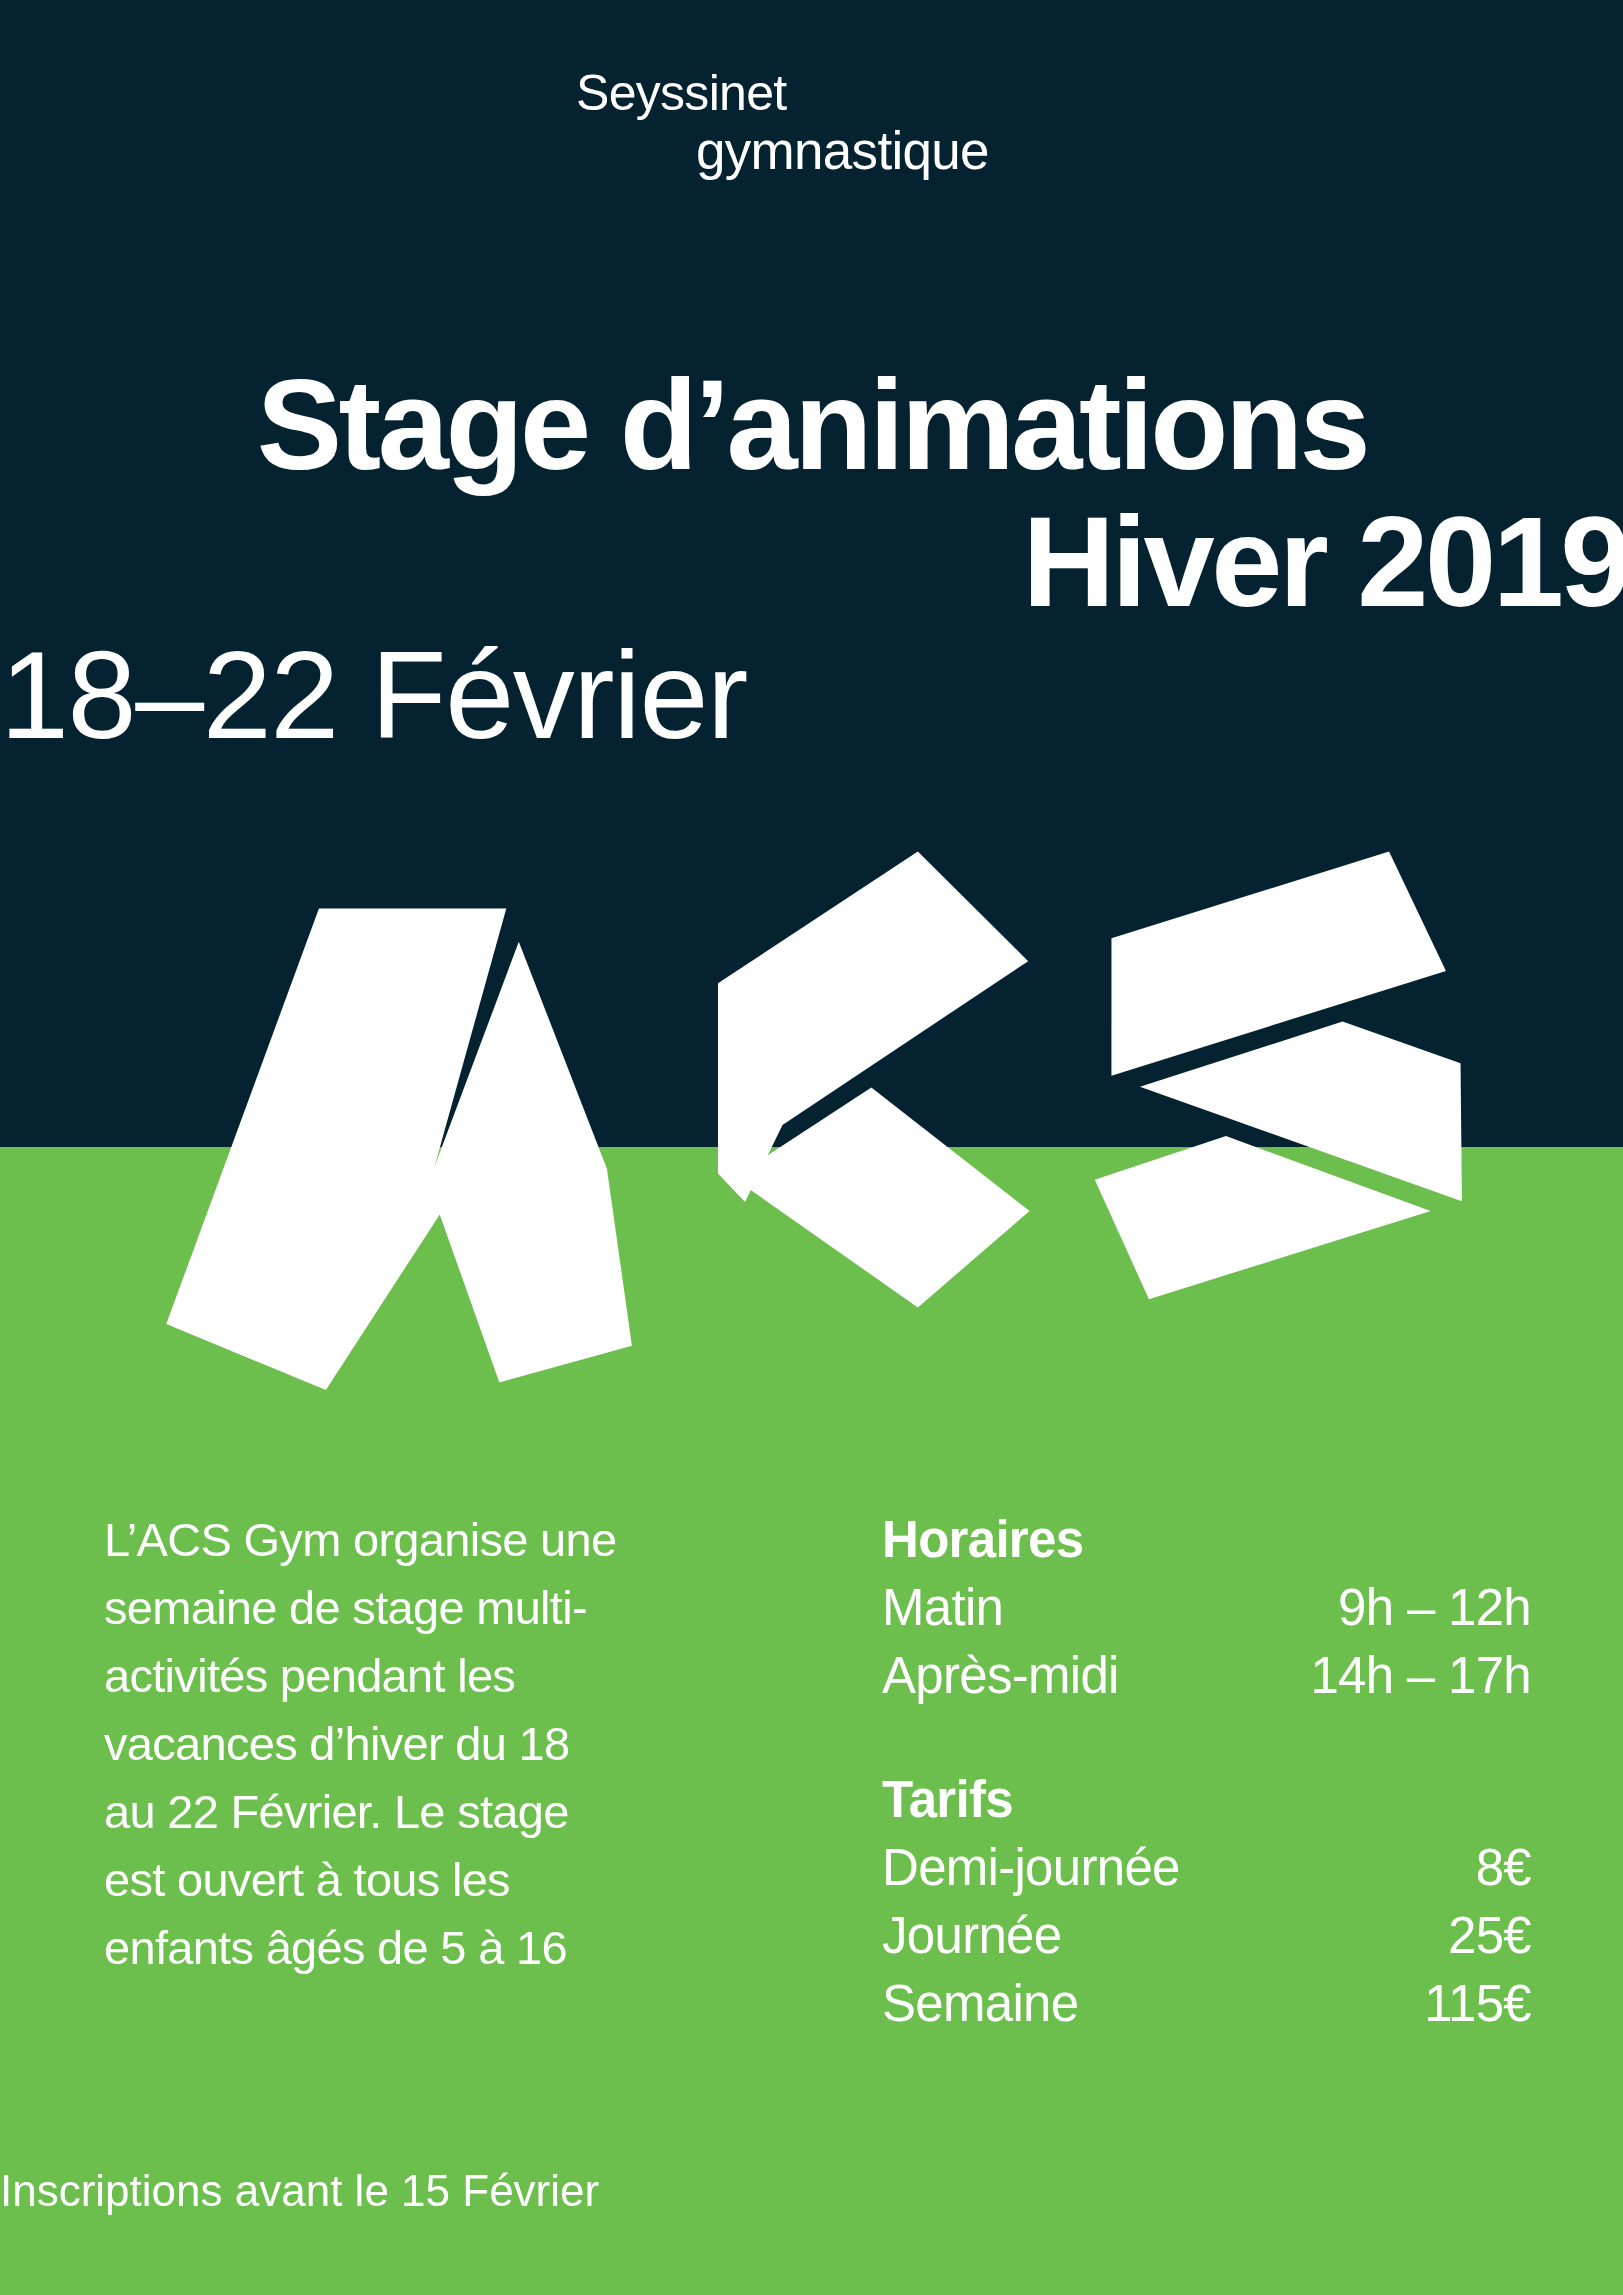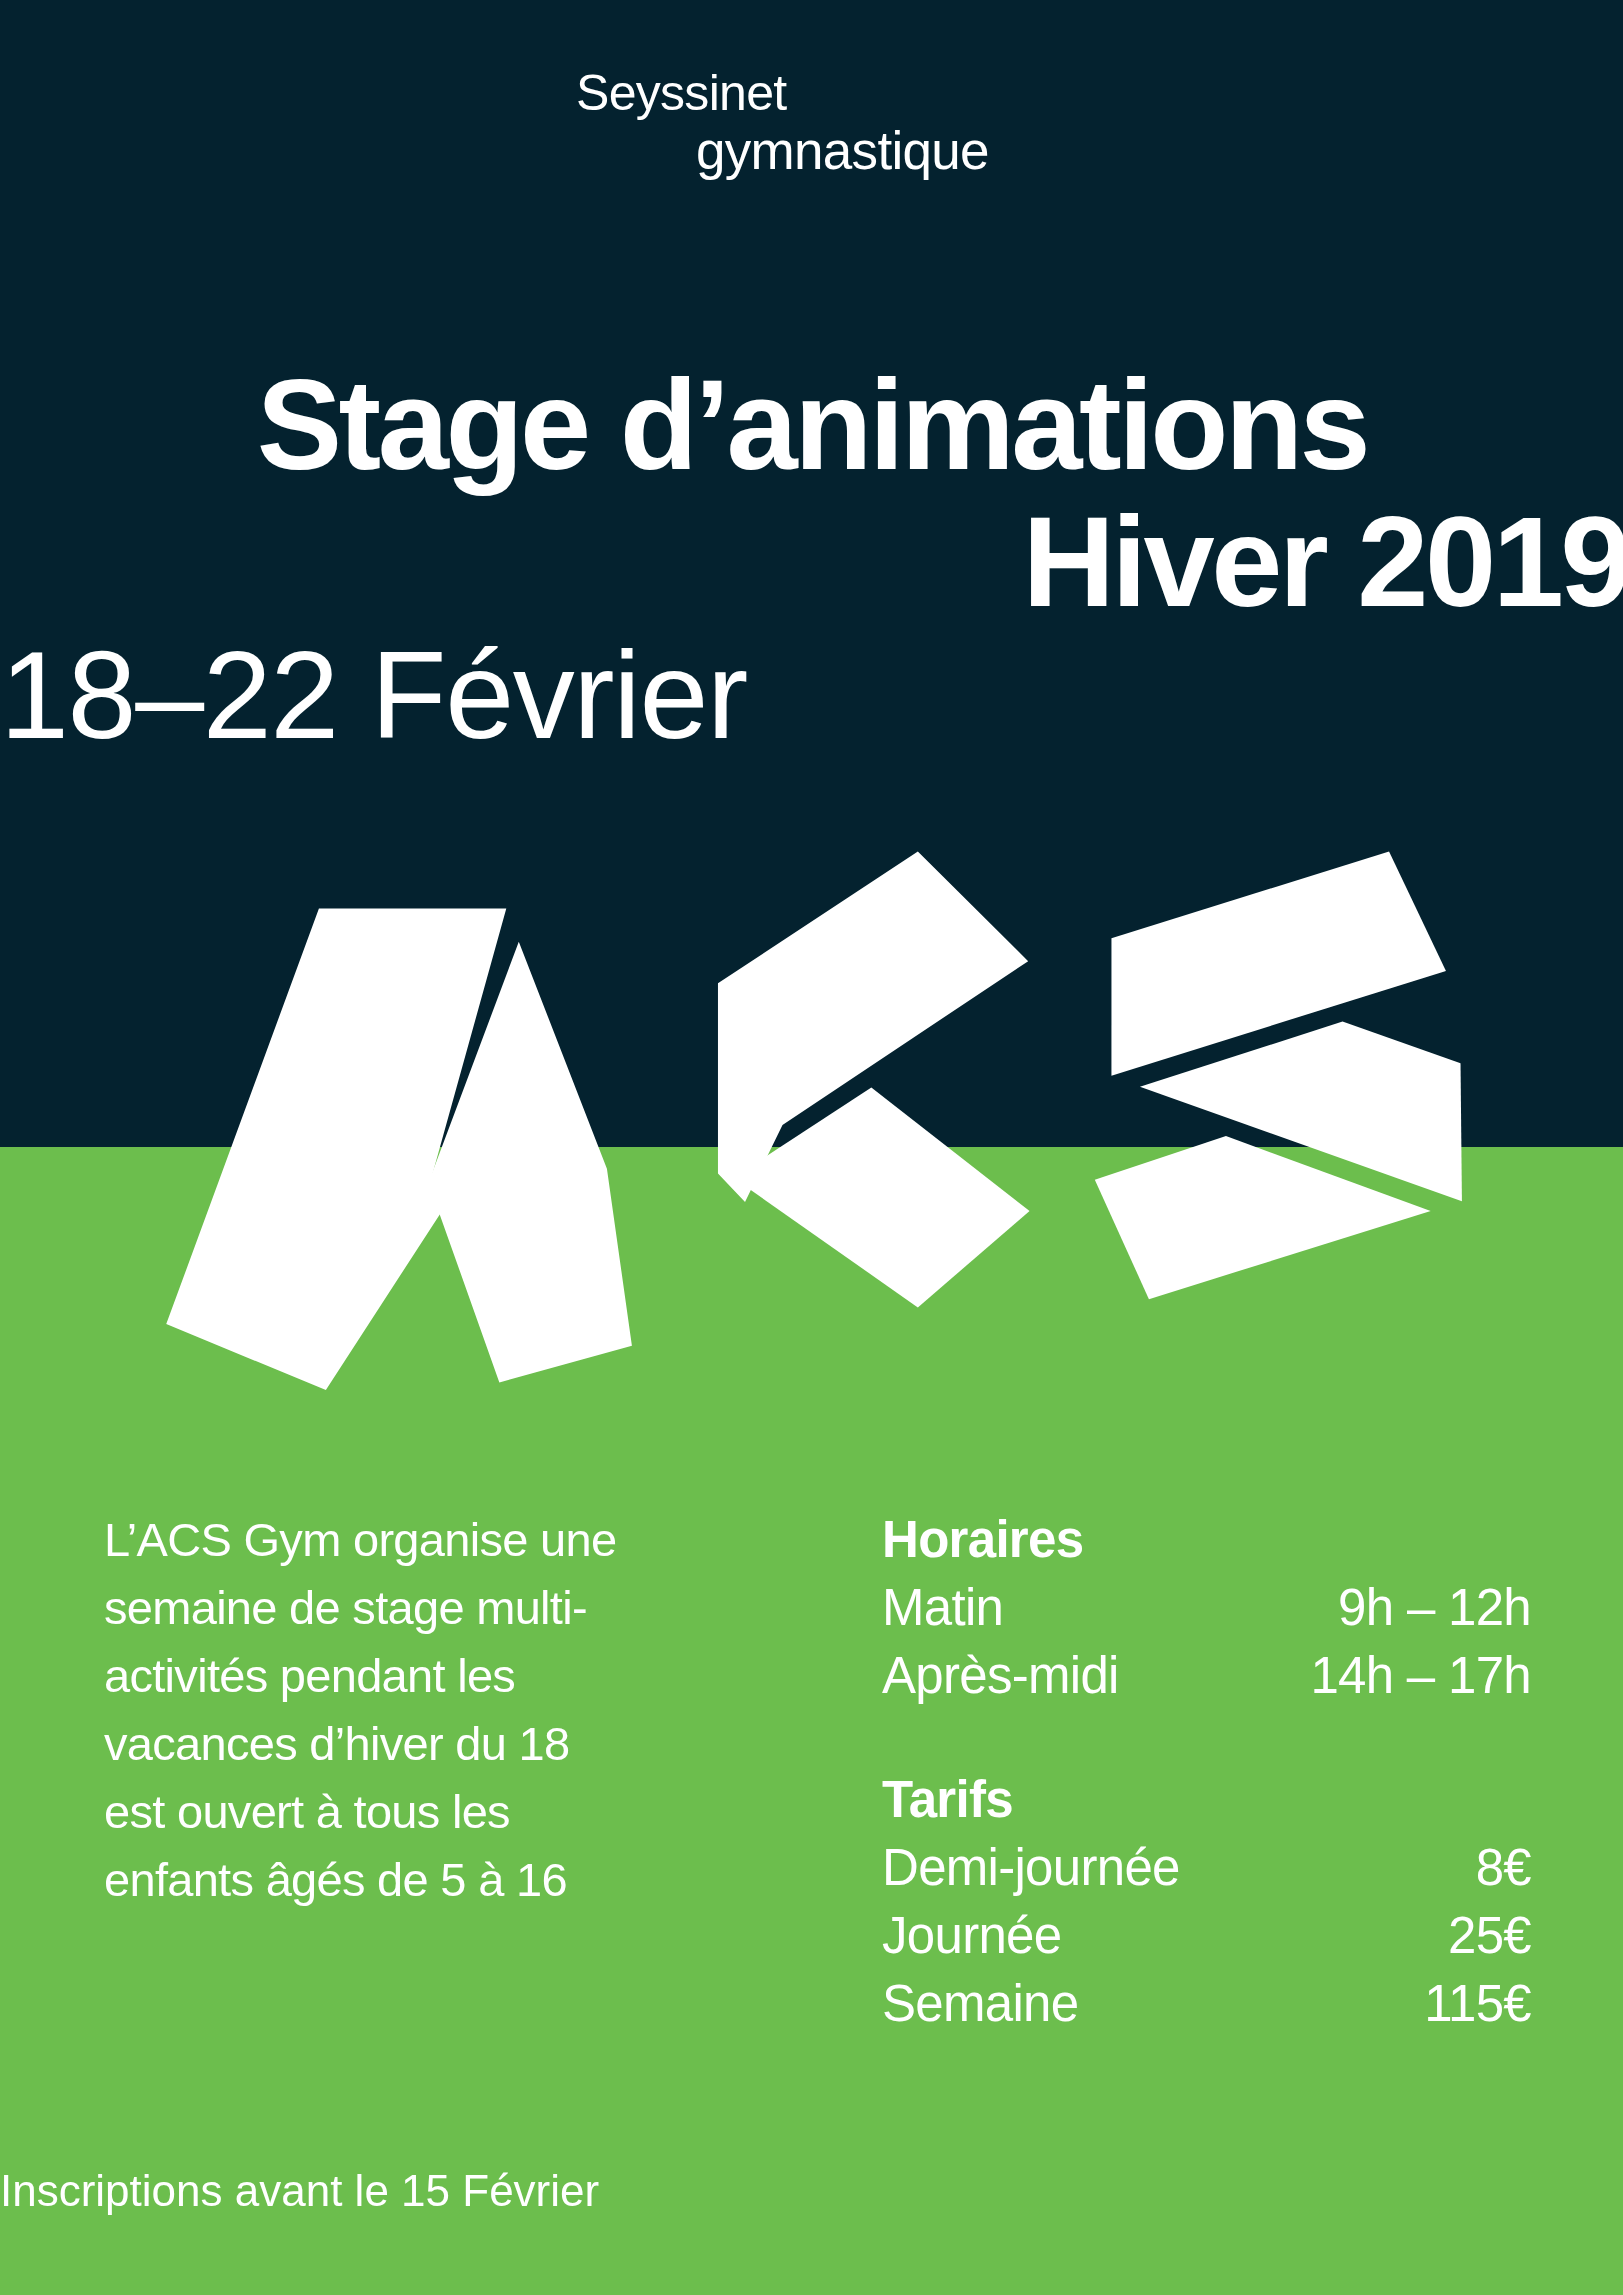--- a/index.html
+++ b/index.html
@@ -64,20 +64,21 @@
       <polygon points="1642,1566 1934,1472 2104,1532 2106,1731"></polygon>
       <polygon points="1577,1700 1766,1637 2061,1745 1655,1872"></polygon>
     </g>
   </svg>
 
   <div class="para">
     <div>L’ACS Gym organise une</div>
     <div>semaine de stage multi-</div>
     <div>activités pendant les</div>
     <div>vacances d’hiver du 18</div>
+    <div>au 22 Février. Le stage</div>
     <div>est ouvert à tous les</div>
     <div>enfants âgés de 5 à 16</div>
   </div>
 
   <div class="col-right">
     <div class="sec-title">Horaires</div>
     <div class="row">
       <span class="lbl">Matin</span>
       <span class="val">9h – 12h</span>
     </div>

